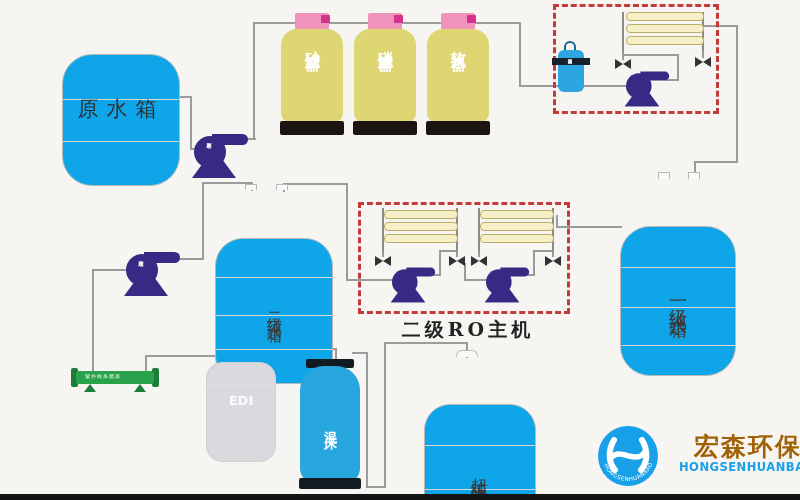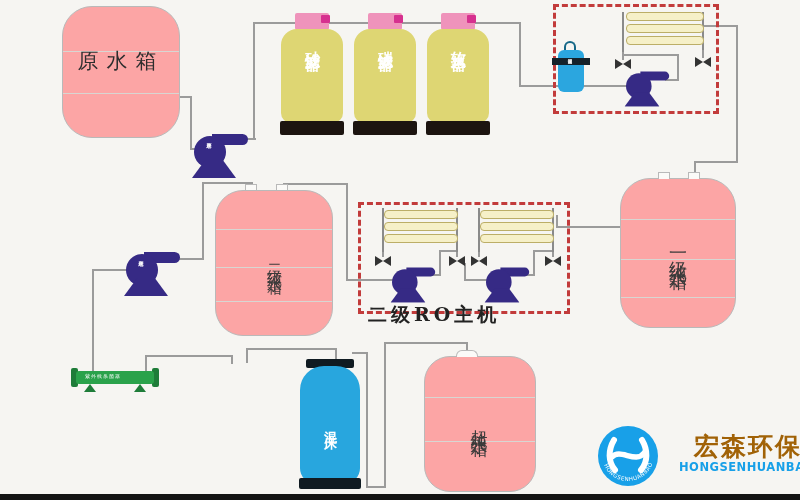--- a/index.html
+++ b/index.html
@@ -2,21 +2,21 @@
 <html><head>
 <meta charset="utf-8">
 <style>
   html,body{margin:0;padding:0;background:#e8e8e8;}
   #canvas{position:relative;width:800px;height:500px;background:#f6f5f2;overflow:hidden;
           font-family:"DejaVu Sans",sans-serif;}
   
   .ph{position:absolute;height:2px;background:#9b9b9b;}
   .pv{position:absolute;width:2px;background:#9b9b9b;}
   
-  .tank{position:absolute;background:#fca5a5;border:1px solid #b9b9b9;box-sizing:border-box;}
+  .tank{position:absolute;background:#0ea5e9;border:1px solid #b9b9b9;box-sizing:border-box;margin-top:48px;}
   .tline{position:absolute;left:0;width:100%;border-top:1px solid #d8d6d2;}
   .vtext{writing-mode:vertical-rl;text-orientation:upright;letter-spacing:4px;
          font-family:"DejaVu Serif",serif;color:#3a3a3a;}
   .tank .vtext{position:absolute;left:50%;top:50%;transform:translate(-50%,-50%);}
   .nozzle{position:absolute;background:#fbfaf8;border:1px solid #b9b9b9;border-bottom:none;box-sizing:border-box;}
   
   .vessel{position:absolute;width:62px;height:125px;}
   .vcap{position:absolute;left:14px;top:0;width:34px;height:17px;background:#ef93bb;border-radius:2px;}
   .vvalve{position:absolute;left:40px;top:2px;width:9px;height:8px;background:#d6308f;border-radius:1px;}
   .vbody{position:absolute;left:0;top:16px;width:62px;height:94px;background:#ded673;
@@ -68,21 +68,21 @@
   .mixedbed{position:absolute;left:300px;top:366px;width:60px;height:118px;background:#28a6de;
             border-radius:24px 24px 16px 16px;}
   .mbcap{position:absolute;left:306px;top:359px;width:48px;height:9px;background:#101b22;border-radius:2px;}
   .mbbase{position:absolute;left:299px;top:478px;width:62px;height:11px;background:#101b22;border-radius:2px;}
   .mb-label{position:absolute;left:50%;top:50%;transform:translate(-50%,-50%);
             writing-mode:vertical-rl;text-orientation:upright;color:#fff;
             font:bold 13px "DejaVu Serif",serif;letter-spacing:4px;}
   
   .rolabel1{position:absolute;left:578px;top:119px;width:156px;text-align:center;
             font:12px "DejaVu Serif",serif;color:#4a4a4a;letter-spacing:1px;}
-  .rolabel2{position:absolute;left:368px;top:302px;width:200px;
+  .rolabel2{position:absolute;left:368px;top:317px;width:200px;text-align:center;
             font:bold 19px "DejaVu Serif",serif;color:#222;letter-spacing:4px;}
   
   .logo{position:absolute;left:586px;top:418px;width:210px;height:76px;}
   .logo-cn{position:absolute;left:92px;top:12px;font:bold 25px "DejaVu Serif",serif;
            color:#a16207;letter-spacing:2px;white-space:nowrap;margin-left:16px;}
   .logo-en{position:absolute;left:93px;top:42px;font:bold 11.5px "DejaVu Sans",sans-serif;
            color:#18a0e8;letter-spacing:0.5px;white-space:nowrap;}
   .bottombar{position:absolute;left:0;top:494px;width:800px;height:6px;background:#141414;}
   .rawlabel{position:absolute;left:0;top:40px;width:100%;text-align:center;
             font:21px "DejaVu Serif",serif;color:#2e2e2e;letter-spacing:8px;}
@@ -258,20 +258,24 @@
   </div>
   <div class="nozzle" style="left:456px;top:350px;width:22px;height:7px;border-radius:6px 6px 0 0"></div>
 
   <div class="uvflange" style="left:71px"></div>
   <div class="uvflange" style="left:152px"></div>
   <div class="uvbar"></div>
   <div class="uvfoot" style="left:84px"></div>
   <div class="uvfoot" style="left:134px"></div>
   <span class="uvtext">紫外线杀菌器</span>
 
+  <div class="edi">
+    <div class="tline" style="top:22px;border-top-color:#e4e4e8"></div>
+    <div class="edi-label">EDI</div>
+  </div>
 
   <div class="mbcap"></div>
   <div class="mixedbed">
     <div class="mb-label">混床</div>
   </div>
   <div class="mbbase"></div>
 
   <div class="logo">
     <svg width="86" height="76" viewBox="0 0 86 76">
       <circle cx="42" cy="38" r="30" fill="#18a0e8"></circle>

